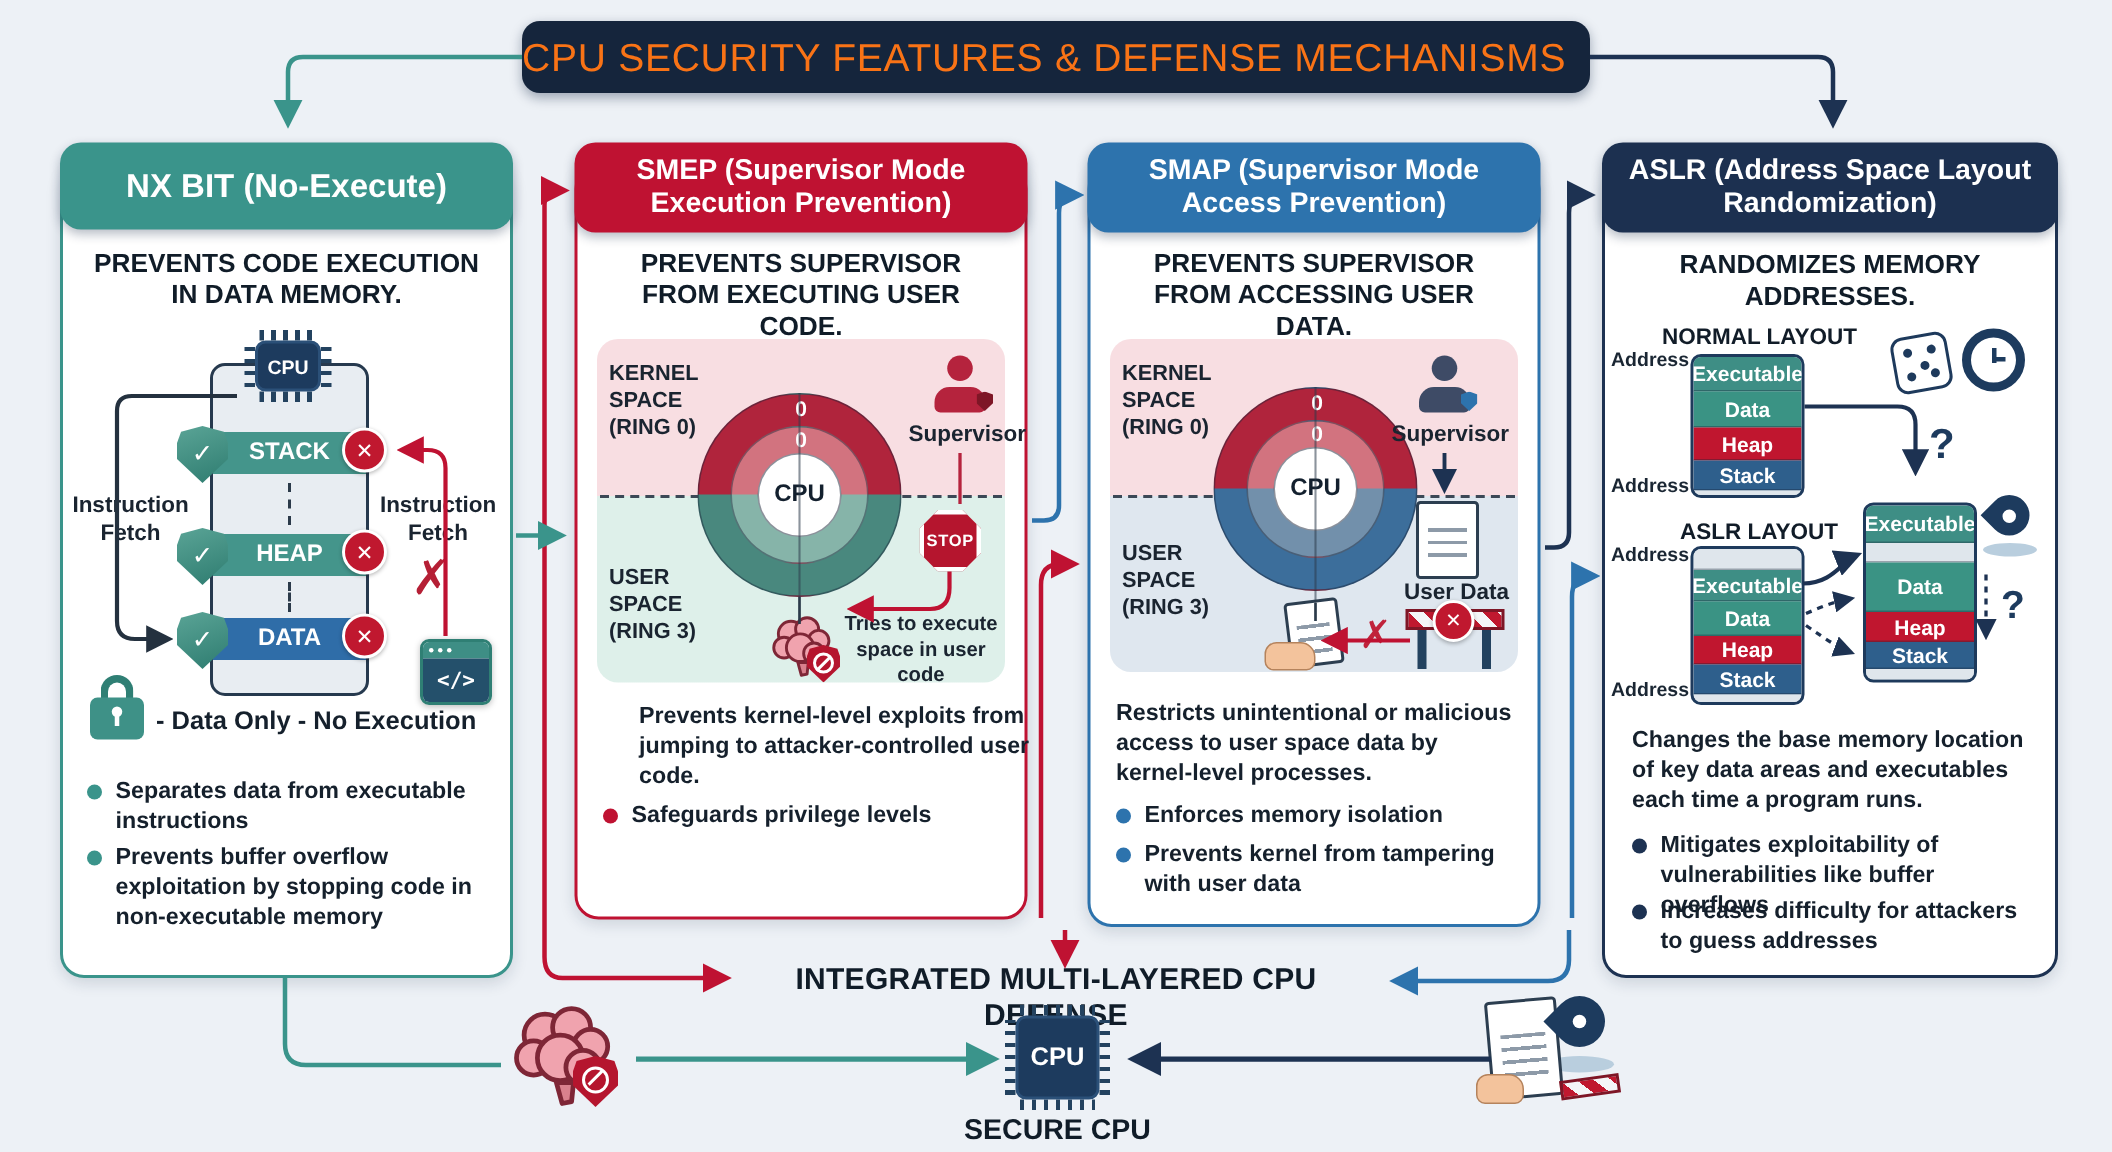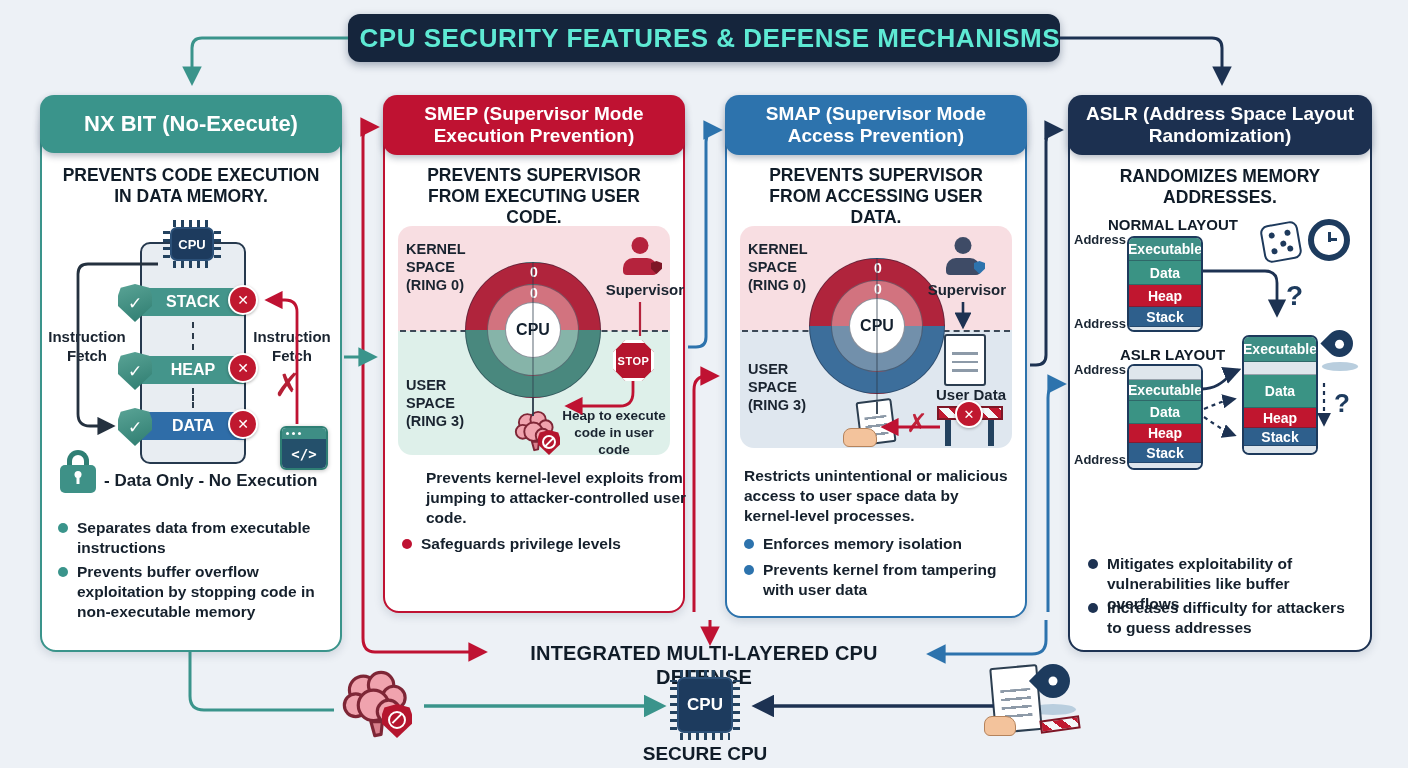--- a/index.html
+++ b/index.html
@@ -1,20 +1,20 @@
 <!DOCTYPE html>
 <html><head>
 <meta charset="utf-8">
 <style>
   html,body{margin:0;padding:0;}
   body{font-family:"Liberation Sans","DejaVu Sans",sans-serif;background:#edf1f6;}
   #canvas{position:relative;width:1408px;height:768px;overflow:hidden;background:#edf1f6;}
   .abs{position:absolute;}
-  .banner{background:#15253c;border-radius:12px;color:#5eead4;display:flex;align-items:center;justify-content:flex-end;
-    font-weight:700;font-size:26px;letter-spacing:.5px;box-shadow:0 3px 8px rgba(10,30,60,.35);}
+  .banner{background:#15253c;border-radius:12px;color:#f97316;display:flex;align-items:center;justify-content:flex-start;
+    font-weight:400;font-size:26px;letter-spacing:.5px;box-shadow:0 3px 8px rgba(10,30,60,.35);}
   .colhdr{border-radius:14px;color:#fff;display:flex;align-items:center;justify-content:center;text-align:center;
     font-weight:700;line-height:1.15;box-shadow:0 3px 7px rgba(10,30,60,.3);z-index:4;padding:0 10px;box-sizing:border-box;}
   .panel{background:#fff;border-radius:16px;box-shadow:0 3px 10px rgba(20,40,70,.15);z-index:1;box-sizing:border-box;}
   .headline{font-weight:700;color:#101c28;text-align:center;line-height:1.2;z-index:3;}
   .desc{font-weight:700;color:#15202c;line-height:1.28;z-index:3;}
   .bullet{display:flex;gap:9px;z-index:3;}
   .dot{width:10px;height:10px;border-radius:50%;margin-top:5px;flex:0 0 10px;}
   .btext{font-weight:700;color:#15202c;line-height:1.28;}
   .innerpanel{border-radius:14px;z-index:2;}
   .spacelbl{font-weight:700;color:#1a2430;line-height:1.25;z-index:3;}
@@ -203,21 +203,21 @@
         <circle cx="14" cy="29" r="9"></circle>
           <circle cx="28" cy="29" r="12"></circle>
           <circle cx="40" cy="34" r="9"></circle>
         <path d="M26 42 l3 11 5-1 1-10z" fill="#d9808d"></path>
       </g>
     </svg>
     <div class="abs brainshield" style="left:26px;top:22px;width:22px;height:25px;">
         <span class="noslash" style="width:10px;height:10px;"></span>
       </div>
   </div>
-  <div class="abs spacelbl" style="left:562px;top:408px;width:104px;font-size:13.5px;text-align:center;">Heap to execute code in user code</div>
+  <div class="abs spacelbl" style="left:562px;top:408px;width:104px;font-size:13.5px;text-align:center;">Tries to execute space in user code</div>
 
   <div class="abs desc" style="left:402px;top:468px;width:268px;font-size:15.5px;margin-left:24px;">Prevents kernel-level exploits from jumping to attacker-controlled user code.</div>
   <div class="abs bullet" style="left:402px;top:534px;width:268px;">
     <span class="dot" style="background:#bf1232;"></span>
     <span class="btext" style="font-size:15.5px;">Safeguards privilege levels</span>
   </div>
 
   <div class="abs panel" style="left:725px;top:110px;width:302px;height:508px;border:2.5px solid #2d73ad;"></div>
   <div class="abs colhdr" style="left:725px;top:95px;width:302px;height:60px;background:#2d73ad;font-size:19px;">
     <span>SMAP (Supervisor Mode Access Prevention)</span>
@@ -348,20 +348,21 @@
     <div class="seg" style="height:17px;background:#2e5f8c;">
         <span>Stack</span>
       </div>
     <div class="seg" style="flex:1;background:#dfe6ec;"></div>
   </div>
 
   <div class="abs pin" style="left:1326px;top:330px;width:27px;height:27px;"></div>
   <div class="abs pinbase" style="left:1322px;top:362px;width:36px;height:9px;"></div>
   <div class="abs qmark" style="left:1334px;top:388px;font-size:26px;">?</div>
 
+  <div class="abs desc" style="left:1088px;top:484px;width:268px;font-size:15.5px;">Changes the base memory location of key data areas and executables each time a program runs.</div>
   <div class="abs bullet" style="left:1088px;top:554px;width:270px;">
     <span class="dot" style="background:#1d3252;"></span>
     <span class="btext" style="font-size:15.5px;">Mitigates exploitability of vulnerabilities like buffer overflows</span>
   </div>
   <div class="abs bullet" style="left:1088px;top:598px;width:270px;">
     <span class="dot" style="background:#1d3252;"></span>
     <span class="btext" style="font-size:15.5px;">Increases difficulty for attackers to guess addresses</span>
   </div>
 
   <div class="abs headline" style="left:494px;top:641px;width:420px;font-size:20px;letter-spacing:.2px;">INTEGRATED MULTI-LAYERED CPU DEFENSE</div>

